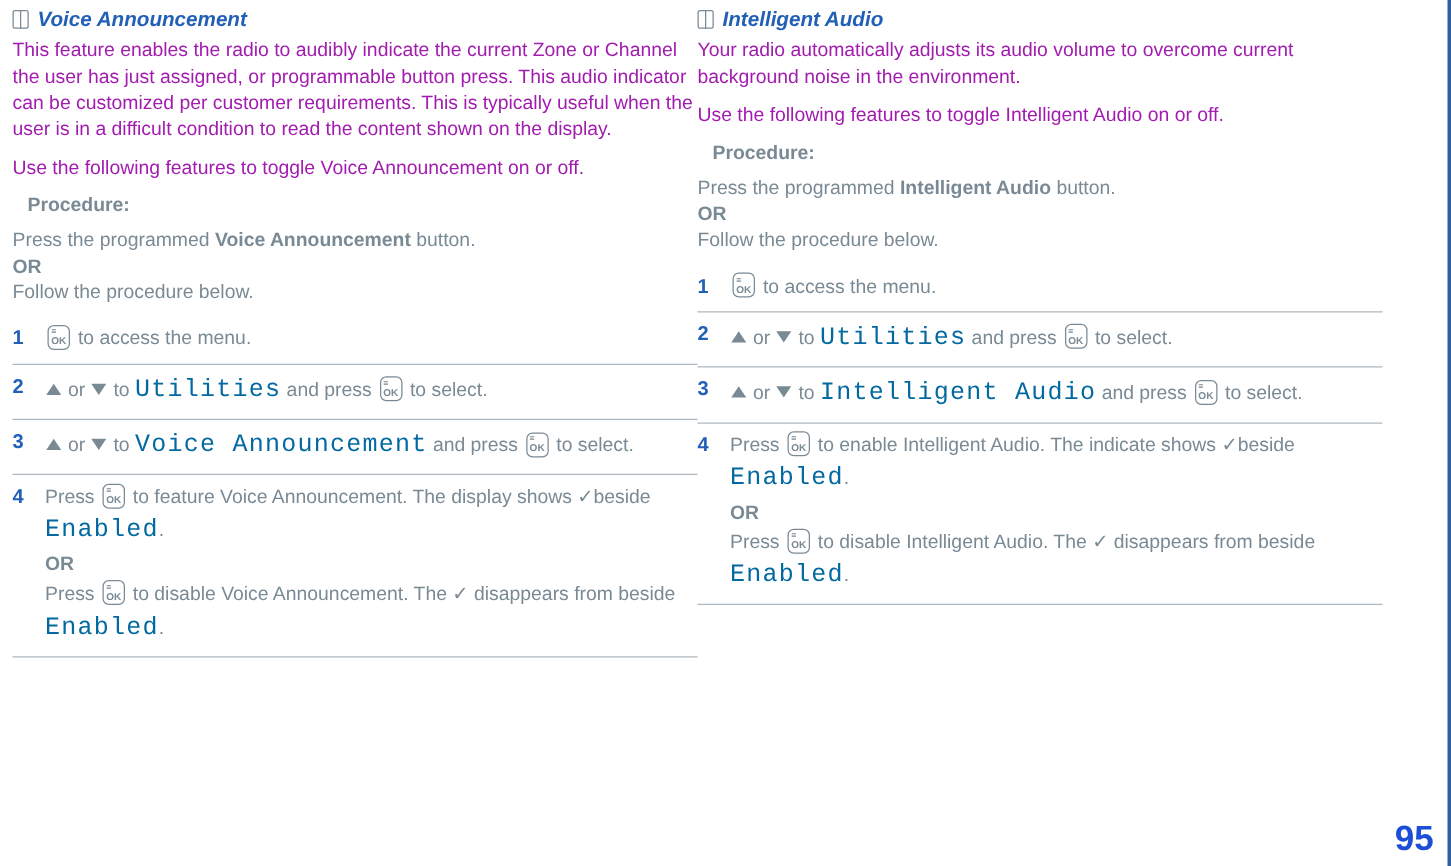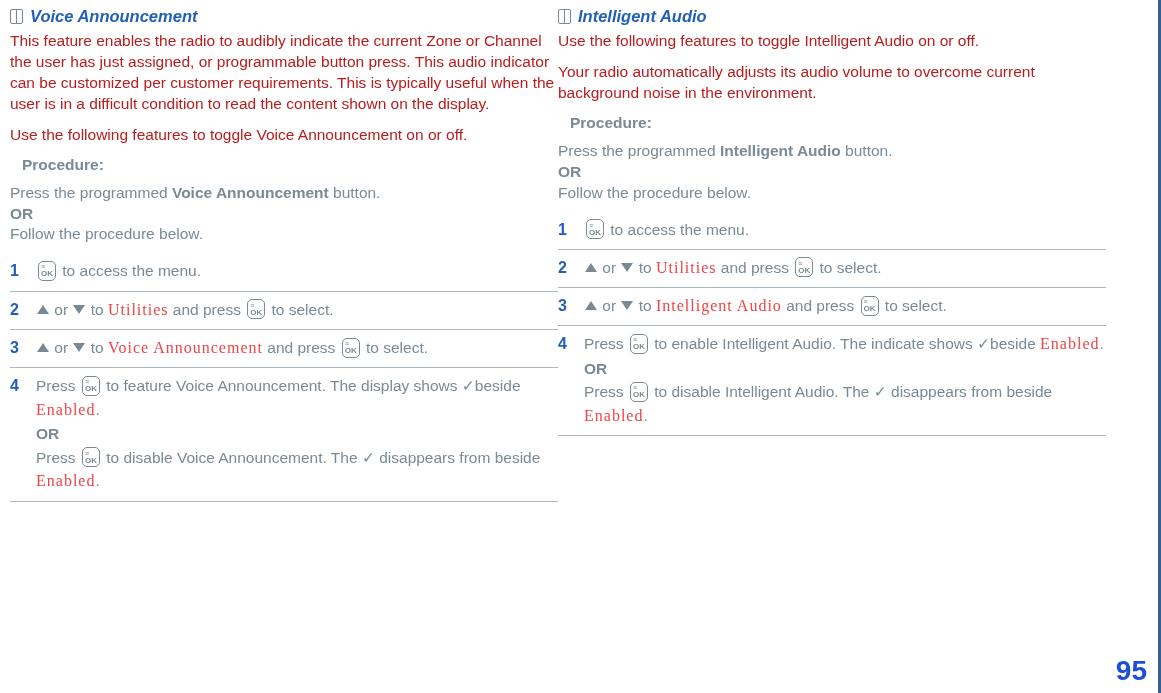--- a/index.html
+++ b/index.html
@@ -2,35 +2,35 @@
 <html><head>
   <meta charset="utf-8">
   <style>
     * { margin: 0; padding: 0; box-sizing: border-box; }
     body { width: 1161px; height: 693px; font-family: Arial, Helvetica, sans-serif; color: #7a8a95; background: #fff; position: relative; }
     .cols { display: flex; padding: 4px 10px 0 10px; }
     .col { width: 548px; }
     .section-title { font-size: 16.5px; font-weight: bold; font-style: italic; color: #2260b7; margin: 3px 0 5px 0; }
     .book-icon { display: inline-block; width: 13px; height: 15px; border: 1.3px solid #7a8a95; border-radius: 2px; margin-right: 7px; vertical-align: -2px; position: relative; }
     .book-icon::after { content: ""; position: absolute; left: 5px; top: -1px; bottom: -1px; width: 1px; background: #7a8a95; }
-    p.body { font-size: 15.5px; line-height: 1.35; margin: 4px 0 10px 0; color: #b91c1c; }
+    p.body { font-size: 15.5px; line-height: 1.35; margin: 4px 0 10px 0; color: #a21caf; }
     p.proc { font-size: 15.5px; font-weight: bold; margin: 3px 0 9px 12px; color: #7a8a95; }
     p.alt { font-size: 15.5px; line-height: 1.35; margin: 3px 0 8px 0; }
     span.bold { font-weight: bold; }
     span.or { font-weight: bold; display: block; }
     .step { display: flex; border-bottom: 1px solid #aeb8c0; padding: 6px 0 7px 0; font-size: 15.5px; line-height: 1.52; }
     .step-num { color: #2260b7; font-weight: bold; width: 26px; flex-shrink: 0; font-size: 16px; }
     .step-content { flex: 1; }
     .ok-btn { display: inline-block; border: 1.3px solid #7a8a95; border-radius: 5px; font-size: 9px; font-weight: bold; line-height: 1; padding: 1.5px 2px 1.5px 2px; vertical-align: 0px; margin: 0 2px; }
     .ok-btn .top { font-size: 7px; display: block; letter-spacing: 0.5px; }
     .ok-btn .bot { font-size: 8px; display: block; }
     .arrow-up, .arrow-down { display: inline-block; width: 0; height: 0; vertical-align: 1px; margin: 0 1px; }
     .arrow-up { border-left: 6px solid transparent; border-right: 6px solid transparent; border-bottom: 9px solid #7a8a95; }
     .arrow-down { border-left: 6px solid transparent; border-right: 6px solid transparent; border-top: 9px solid #7a8a95; }
-    .mono { font-family: Liberation Serif, serif; letter-spacing: 1px; font-size: 16px; color: #ef4444; }
+    .mono { font-family: Liberation Mono, monospace; letter-spacing: 1px; font-size: 20px; color: #0369a1; }
     .check { font-family: Arial; }
     .page-num { position: absolute; bottom: 6px; right: 14px; font-size: 28px; font-weight: bold; color: #1d4ed8; }
     .side-bar { position: absolute; right: 0; top: 0; bottom: 0; width: 3px; background: #325e9e; }
   </style>
 </head>
 <body>
 
 <div class="cols">
 
   <div class="col">
@@ -74,22 +74,22 @@
         <span class="or">OR</span>
         <span>Press </span><span class="ok-btn"><span class="top">≡</span><span class="bot">OK</span></span><span> to disable Voice Announcement. The </span><span class="check">✓</span><span> disappears from beside </span><span class="mono">Enabled</span><span>.</span>
       </div>
     </div>
   </div>
 
   <div class="col">
     <div class="section-title">
       <span class="book-icon"></span><span>Intelligent Audio</span>
     </div>
+    <p class="body">Your radio automatically adjusts its audio volume to overcome current background noise in the environment.</p>
     <p class="body">Use the following features to toggle Intelligent Audio on or off.</p>
-    <p class="body">Your radio automatically adjusts its audio volume to overcome current background noise in the environment.</p>
     <p class="proc">Procedure:</p>
     <p class="alt">
       <span>Press the programmed </span><span class="bold">Intelligent Audio</span><span> button.</span>
       <span class="or">OR</span>
       <span>Follow the procedure below.</span>
     </p>
 
     <div class="step">
       <div class="step-num">1</div>
       <div class="step-content">

